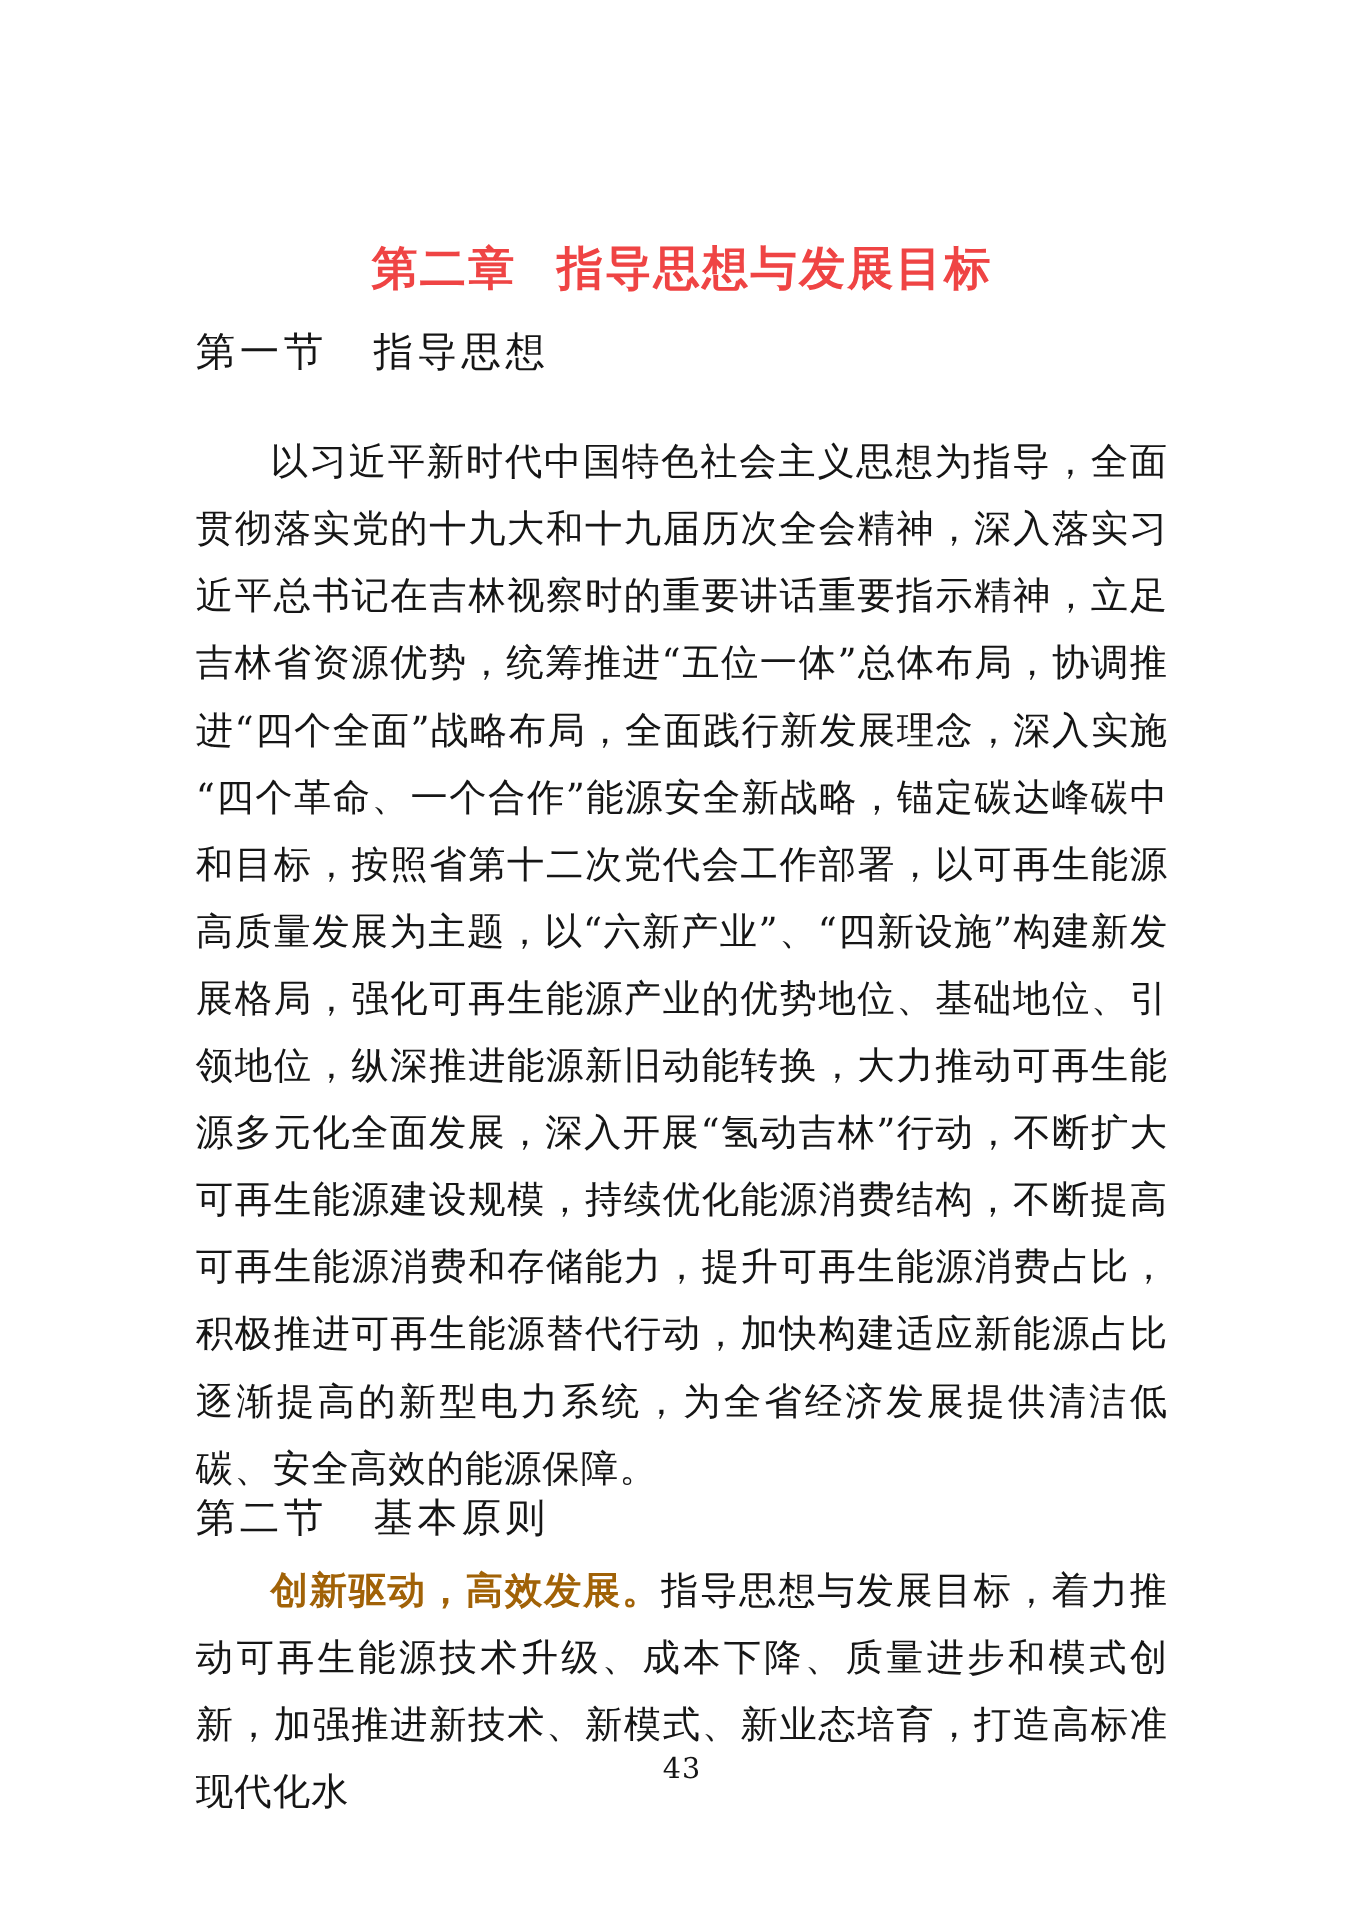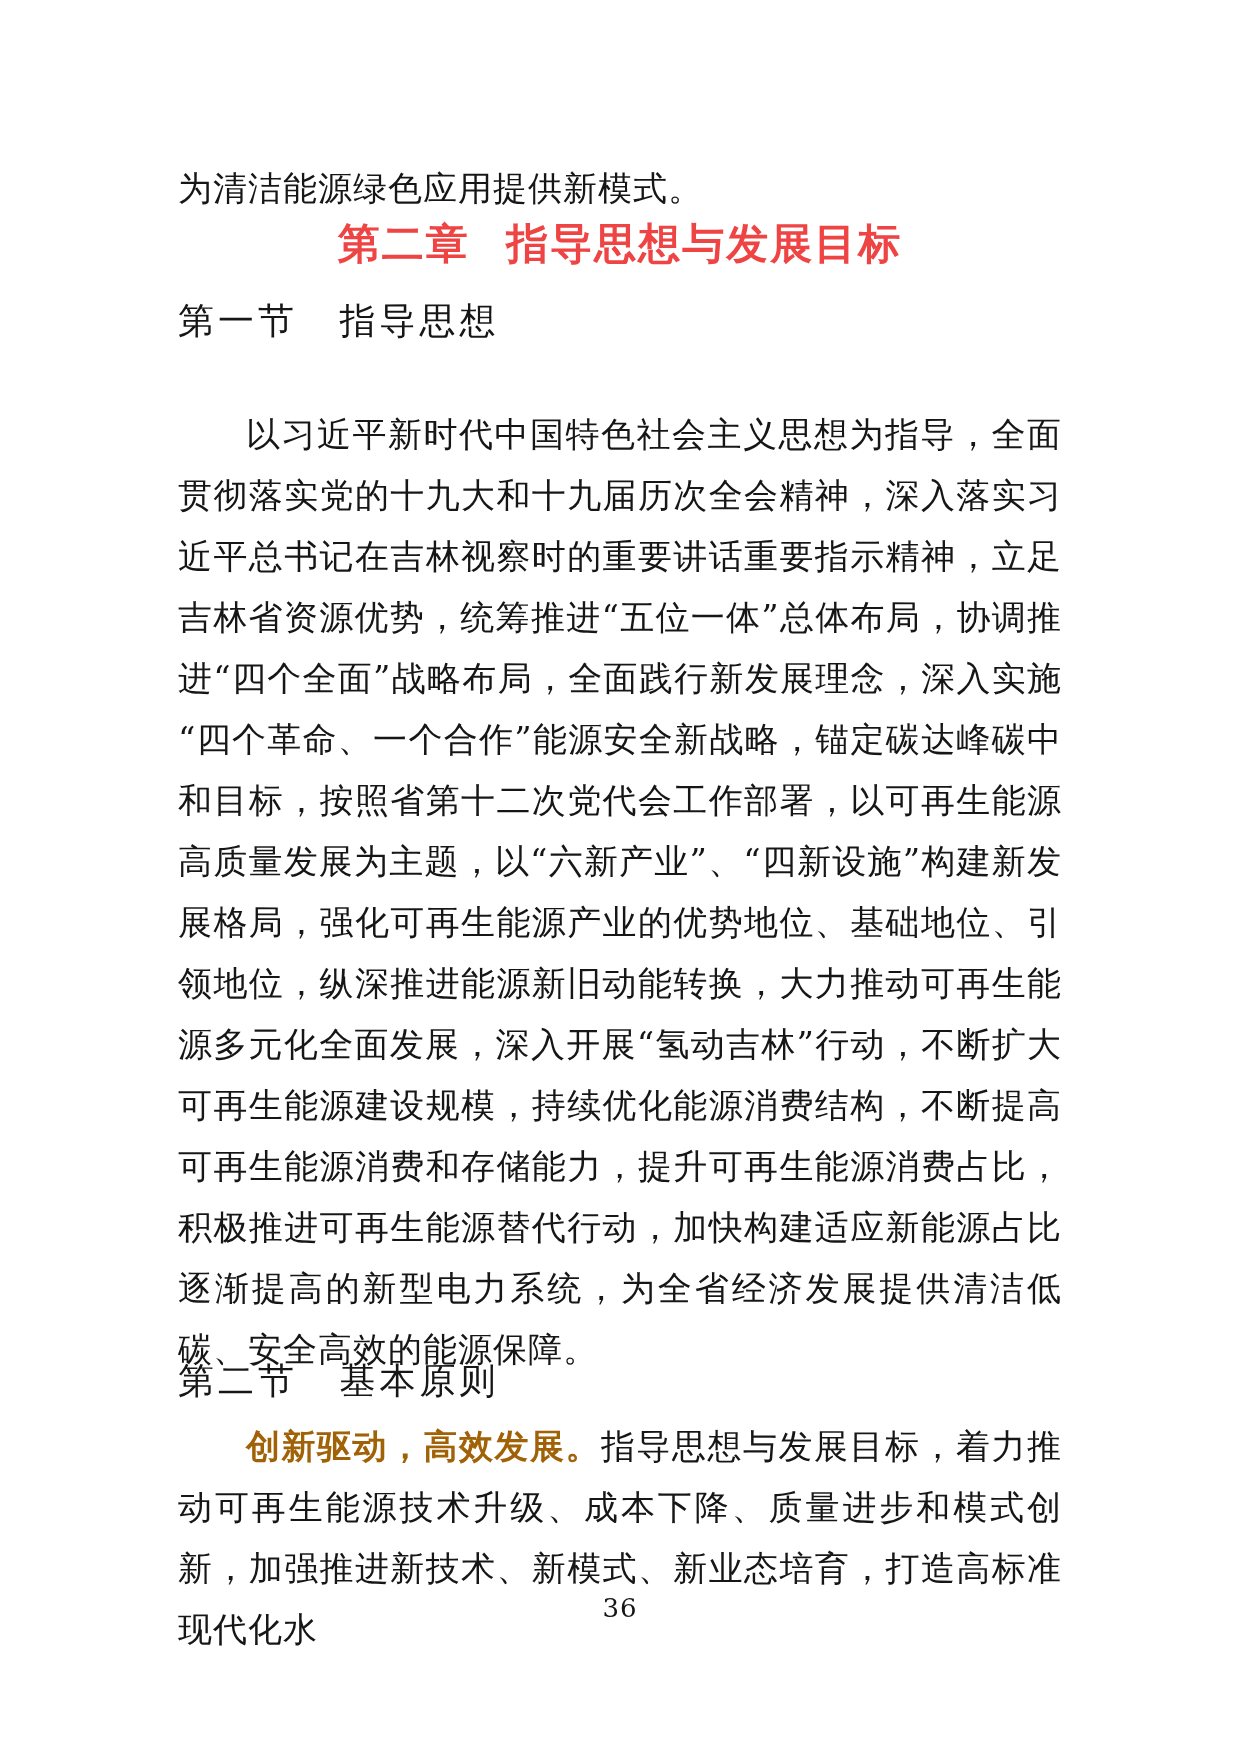--- a/index.html
+++ b/index.html
@@ -55,21 +55,21 @@
     font-family: "DejaVu Serif", "Liberation Serif", serif;
     font-weight: normal;
     font-size: 36px;
     line-height: 46px;
     letter-spacing: 4px;
     word-spacing: 26px;
     color: #161616;
   }
   .section-heading-1 { top: 298px; }
   .section-heading-2 { top: 1358px; }
-  .paragraph-1 { top: 404px; }
+  .paragraph-1 { top: 390px; }
   .paragraph-2 { top: 1416px; }
   .lead {
     font-family: "DejaVu Sans", "Liberation Sans", sans-serif;
     font-weight: bold;
     color: #a16207;
   }
   .page-number {
     top: 1592px;
     margin: 0;
     font-size: 26px;
@@ -77,27 +77,26 @@
     text-align: center;
     letter-spacing: 1px;
     color: #161616;
   }
 </style>
 </head>
 <body>
 
 <div class="page">
 
-  <p class="block body-text continuation">为清洁能源绿色应用提供新模式。</p>
 
   <h1 class="block chapter-heading">第二章 指导思想与发展目标</h1>
 
   <h2 class="block section-heading section-heading-1">第一节 指导思想</h2>
 
   <p class="block body-text indent paragraph-1">以习近平新时代中国特色社会主义思想为指导，全面贯彻落实党的十九大和十九届历次全会精神，深入落实习近平总书记在吉林视察时的重要讲话重要指示精神，立足吉林省资源优势，统筹推进“五位一体”总体布局，协调推进“四个全面”战略布局，全面践行新发展理念，深入实施“四个革命、一个合作”能源安全新战略，锚定碳达峰碳中和目标，按照省第十二次党代会工作部署，以可再生能源高质量发展为主题，以“六新产业”、“四新设施”构建新发展格局，强化可再生能源产业的优势地位、基础地位、引领地位，纵深推进能源新旧动能转换，大力推动可再生能源多元化全面发展，深入开展“氢动吉林”行动，不断扩大可再生能源建设规模，持续优化能源消费结构，不断提高可再生能源消费和存储能力，提升可再生能源消费占比，积极推进可再生能源替代行动，加快构建适应新能源占比逐渐提高的新型电力系统，为全省经济发展提供清洁低碳、安全高效的能源保障。</p>
 
   <h2 class="block section-heading section-heading-2">第二节 基本原则</h2>
 
   <p class="block body-text indent paragraph-2"><strong class="lead">创新驱动，高效发展。</strong><span>指导思想与发展目标，着力推动可再生能源技术升级、成本下降、质量进步和模式创新，加强推进新技术、新模式、新业态培育，打造高标准现代化水</span></p>
 
-  <footer class="block page-number">36</footer>
+  <footer class="block page-number">43</footer>
 
 </div>
 
 </body></html>

